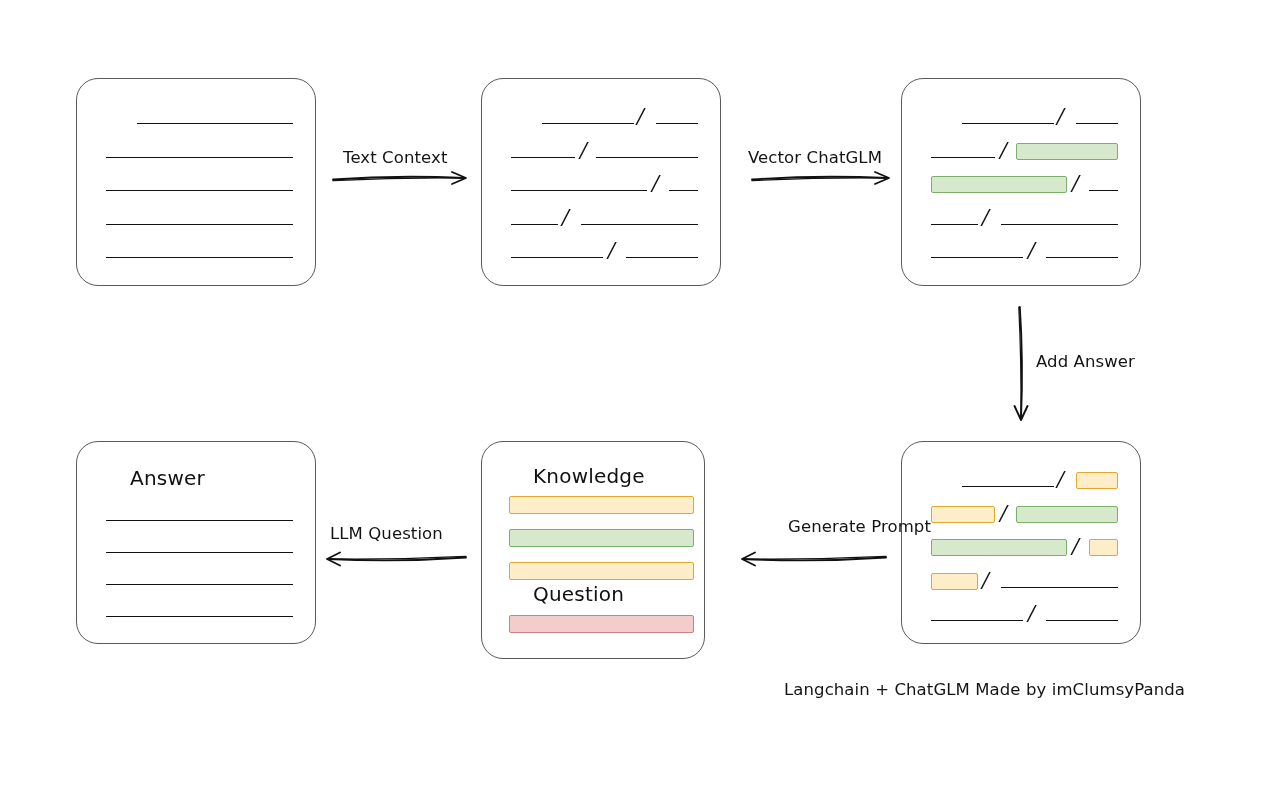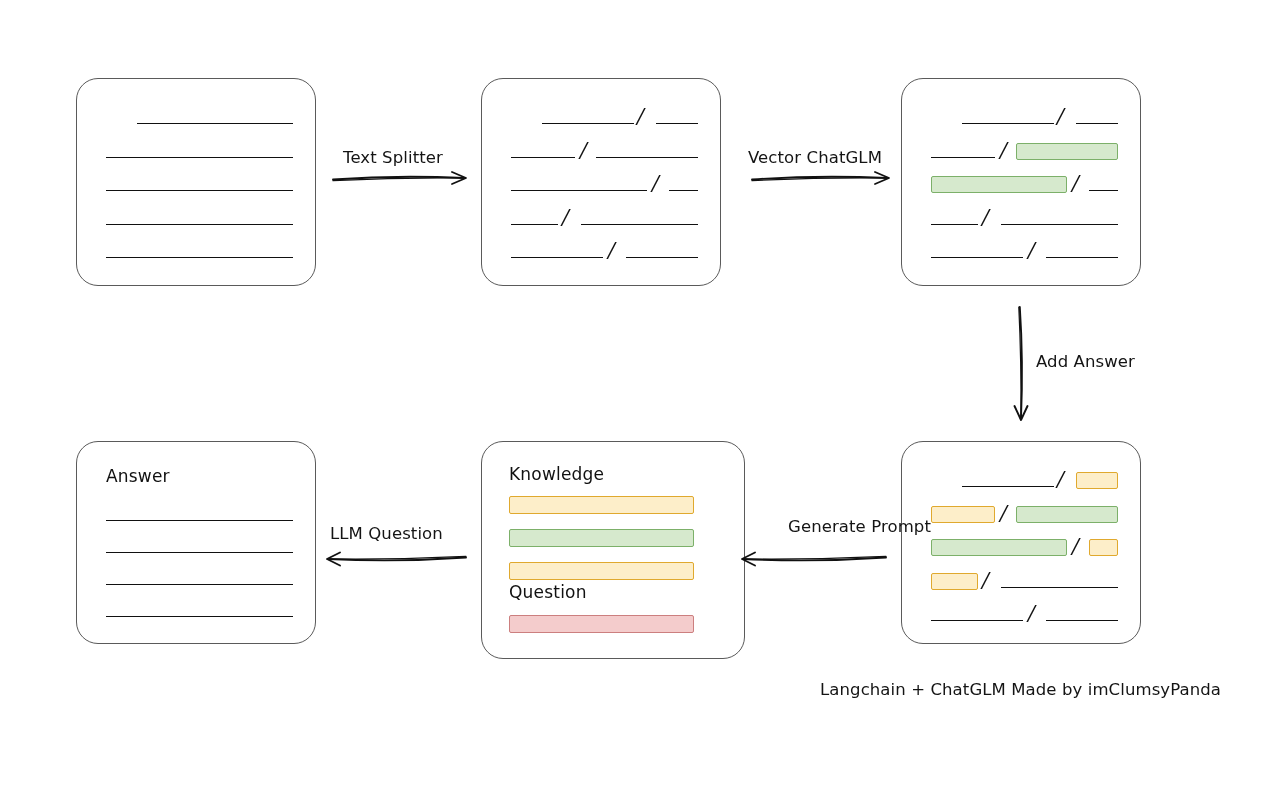--- a/index.html
+++ b/index.html
@@ -23,24 +23,25 @@
   .node {
     position: absolute;
     box-sizing: border-box;
     border: 1.4px solid #5a5a5a;
     border-radius: 22px;
     background: #ffffff;
   }
   .node-label {
     position: absolute;
     font-family: "DejaVu Sans", sans-serif;
-    font-size: 17px;
+    font-size: 20px;
     color: #111111;
     letter-spacing: 0.2px;
     white-space: nowrap;
+    margin-left: 24px;
   }
   .rowline {
     position: absolute;
     height: 0;
     border-top: 1.7px solid #111111;
   }
   .slash {
     position: absolute;
     font-family: "DejaVu Serif", serif;
     font-size: 21px;
@@ -132,21 +133,21 @@
       <div class="chip" style="left: 29px; top: 97px; width: 136px; height: 17px; background: rgb(214, 233, 205); border-color: rgb(124, 176, 105);"></div>
       <div class="slash" style="left: 170px; top: 94px;">/</div>
       <div class="chip" style="left: 187px; top: 97px; width: 29px; height: 17px; background: rgb(253, 238, 201); border-color: rgb(224, 169, 46);"></div>
       <div class="chip" style="left: 29px; top: 130.5px; width: 47px; height: 17px; background: rgb(253, 238, 201); border-color: rgb(224, 169, 46);"></div>
       <div class="slash" style="left: 80px; top: 127.5px;">/</div>
       <div class="rowline" style="left: 99px; top: 144.5px; width: 117px; border-top-color: rgb(17, 17, 17);"></div>
       <div class="rowline" style="left: 29px; top: 178px; width: 92px; border-top-color: rgb(17, 17, 17);"></div>
       <div class="slash" style="left: 126px; top: 161px;">/</div>
       <div class="rowline" style="left: 144px; top: 178px; width: 72px; border-top-color: rgb(17, 17, 17);"></div>
     </div>
-    <div class="node" style="left: 481px; top: 441px; width: 264px; height: 218px; border-color: rgb(90, 90, 90);">
+    <div class="node" style="left: 481px; top: 441px; width: 224px; height: 218px; border-color: rgb(90, 90, 90);">
       <div class="node-label" style="left: 27px; top: 22px;">Knowledge</div>
       <div class="chip" style="left: 27px; top: 54px; width: 185px; height: 18px; background: rgb(253, 238, 201); border-color: rgb(224, 169, 46);"></div>
       <div class="chip" style="left: 27px; top: 87px; width: 185px; height: 18px; background: rgb(214, 233, 205); border-color: rgb(124, 176, 105);"></div>
       <div class="chip" style="left: 27px; top: 120px; width: 185px; height: 18px; background: rgb(253, 238, 201); border-color: rgb(224, 169, 46);"></div>
       <div class="node-label" style="left: 27px; top: 140px;">Question</div>
       <div class="chip" style="left: 27px; top: 173px; width: 185px; height: 18px; background: rgb(244, 204, 204); border-color: rgb(204, 127, 127);"></div>
     </div>
     <div class="node" style="left: 76px; top: 441px; width: 240px; height: 203px; border-color: rgb(90, 90, 90);">
       <div class="node-label" style="left: 29px; top: 24px;">Answer</div>
       <div class="rowline" style="left: 29px; top: 78px; width: 187px; border-top-color: rgb(17, 17, 17);"></div>
@@ -154,21 +155,21 @@
       <div class="rowline" style="left: 29px; top: 142px; width: 187px; border-top-color: rgb(17, 17, 17);"></div>
       <div class="rowline" style="left: 29px; top: 174px; width: 187px; border-top-color: rgb(17, 17, 17);"></div>
     </div>
     <svg class="arrow" width="147" height="26" style="left: 331px; top: 165px;">
       <g stroke="#111111" fill="none" stroke-linecap="round" stroke-linejoin="round">
         <path d="M2,14.5 Q66.5,9.8 133,13" stroke-width="1.9"></path>
         <path d="M2,15.6 Q66.5,12.4 133,13" stroke-width="1.2"></path>
         <path d="M121,7 L135,13 L121,19" stroke-width="1.9"></path>
       </g>
     </svg>
-    <div class="arrow-label" style="left: 343px; top: 148px;">Text Splitter</div>
+    <div class="arrow-label" style="left: 343px; top: 148px;">Text Context</div>
     <svg class="arrow" width="151" height="26" style="left: 750px; top: 165px;">
       <g stroke="#111111" fill="none" stroke-linecap="round" stroke-linejoin="round">
         <path d="M2,14.5 Q68.5,9.8 137,13" stroke-width="1.9"></path>
         <path d="M2,15.6 Q68.5,12.4 137,13" stroke-width="1.2"></path>
         <path d="M125,7 L139,13 L125,19" stroke-width="1.9"></path>
       </g>
     </svg>
     <div class="arrow-label" style="left: 748px; top: 148px;">Vector ChatGLM</div>
     <svg class="arrow" width="26" height="127" style="left: 1008px; top: 305px;">
       <g stroke="#111111" fill="none" stroke-linecap="round" stroke-linejoin="round">
@@ -187,14 +188,14 @@
     </svg>
     <div class="arrow-label" style="left: 740px; top: 517px; margin-left: 48px;">Generate Prompt</div>
     <svg class="arrow" width="154" height="26" style="left: 326px; top: 546px;">
       <g stroke="#111111" fill="none" stroke-linecap="round" stroke-linejoin="round">
         <path d="M140,11.5 Q70,16.4 2,13" stroke-width="1.9"></path>
         <path d="M140,10.4 Q70,13.8 2,13" stroke-width="1.2"></path>
         <path d="M14,6.5 L1,13 L14,19.5" stroke-width="1.9"></path>
       </g>
     </svg>
     <div class="arrow-label" style="left: 330px; top: 524px;">LLM Question</div>
-    <div class="footer" style="left: 784px; top: 680px; margin-left: 36px;">Langchain + ChatGLM Made by imClumsyPanda</div>
+    <div class="footer" style="left: 784px; top: 680px;">Langchain + ChatGLM Made by imClumsyPanda</div>
   </div>
 
 </body></html>

